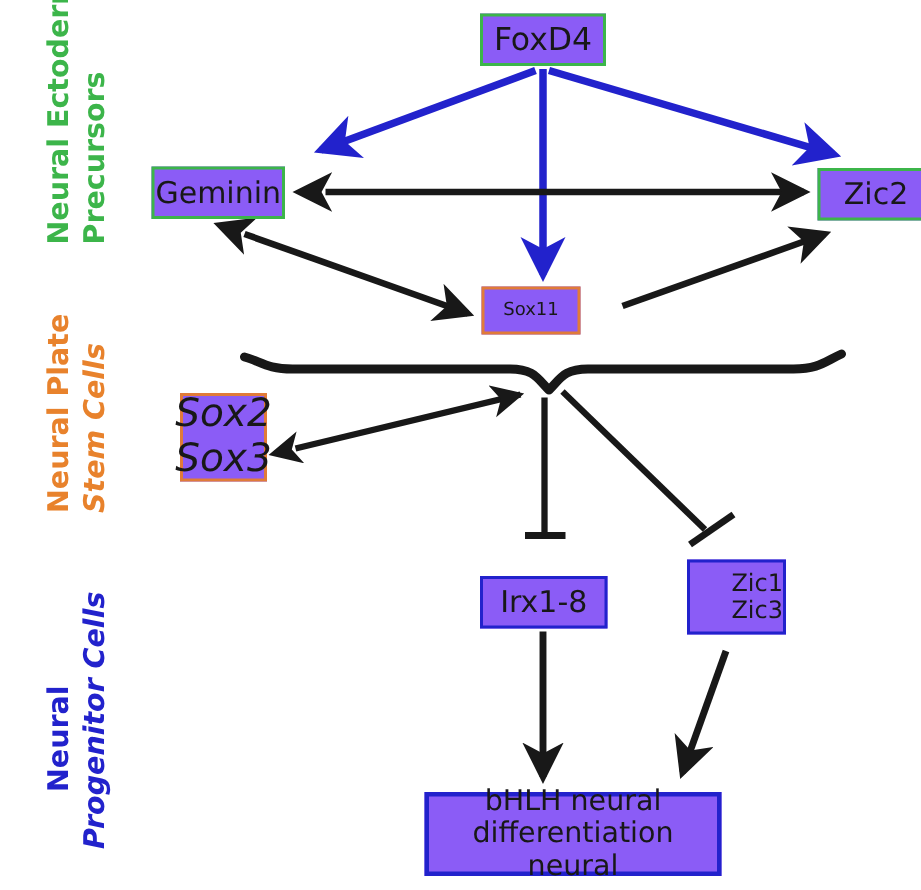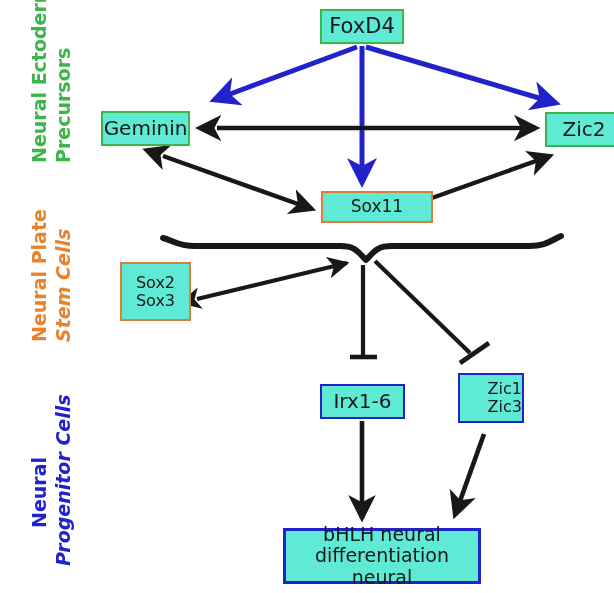--- a/index.html
+++ b/index.html
@@ -30,21 +30,21 @@
     transform-origin: 0 0;
     font-family: "DejaVu Sans", sans-serif;
     font-size: 19px;
     font-weight: bold;
     letter-spacing: 0px;
   }
   .vlabel.italic { font-style: italic; }
   .node {
     position: absolute;
     box-sizing: border-box;
-    background: #5eead4;
+    background: #8b5cf6;
     display: flex;
     flex-direction: column;
     align-items: center;
     justify-content: center;
     font-family: "DejaVu Sans", sans-serif;
     color: #181818;
     line-height: 1.12;
     text-align: center;
   }
   .node .line { display: block; }
@@ -120,31 +120,31 @@
   </div>
 
   <div class="node" style="left:101px; top:111px; width:89px; height:35px; border:2.5px solid #3cb54a; font-size:20px;">
     <span class="line">Geminin</span>
   </div>
 
   <div class="node" style="left:545px; top:112px; width:78px; height:35px; border:2.5px solid #3cb54a; font-size:20px;">
     <span class="line">Zic2</span>
   </div>
 
-  <div class="node" style="left:321px; top:191px; width:112px; height:32px; border:2.5px solid #e07b39; font-size:17px;">
+  <div class="node" style="left:321px; top:191px; width:66px; height:32px; border:2.5px solid #e07b39; font-size:12px;">
     <span class="line">Sox11</span>
   </div>
 
-  <div class="node" style="left:120px; top:262px; width:71px; height:59px; border:2.5px solid #e07b39; font-size:16px;">
+  <div class="node" style="left:120px; top:262px; width:58px; height:59px; border:2.5px solid #e07b39; font-size:26px;font-style:italic;">
     <span class="line">Sox2</span>
     <span class="line">Sox3</span>
   </div>
 
   <div class="node" style="left:320px; top:384px; width:85px; height:35px; border:2.5px solid #2222cc; font-size:20px;">
-    <span class="line">Irx1-6</span>
+    <span class="line">Irx1-8</span>
   </div>
 
   <div class="node" style="left:458px; top:373px; width:66px; height:50px; border:2.5px solid #2222cc; font-size:16px;align-items:flex-end;">
     <span class="line">Zic1</span>
     <span class="line">Zic3</span>
   </div>
 
   <div class="node" style="left:283px; top:528px; width:198px; height:56px; border:3px solid #2222cc; font-size:19px;">
     <span class="line">bHLH neural</span>
     <span class="line">differentiation neural</span>

